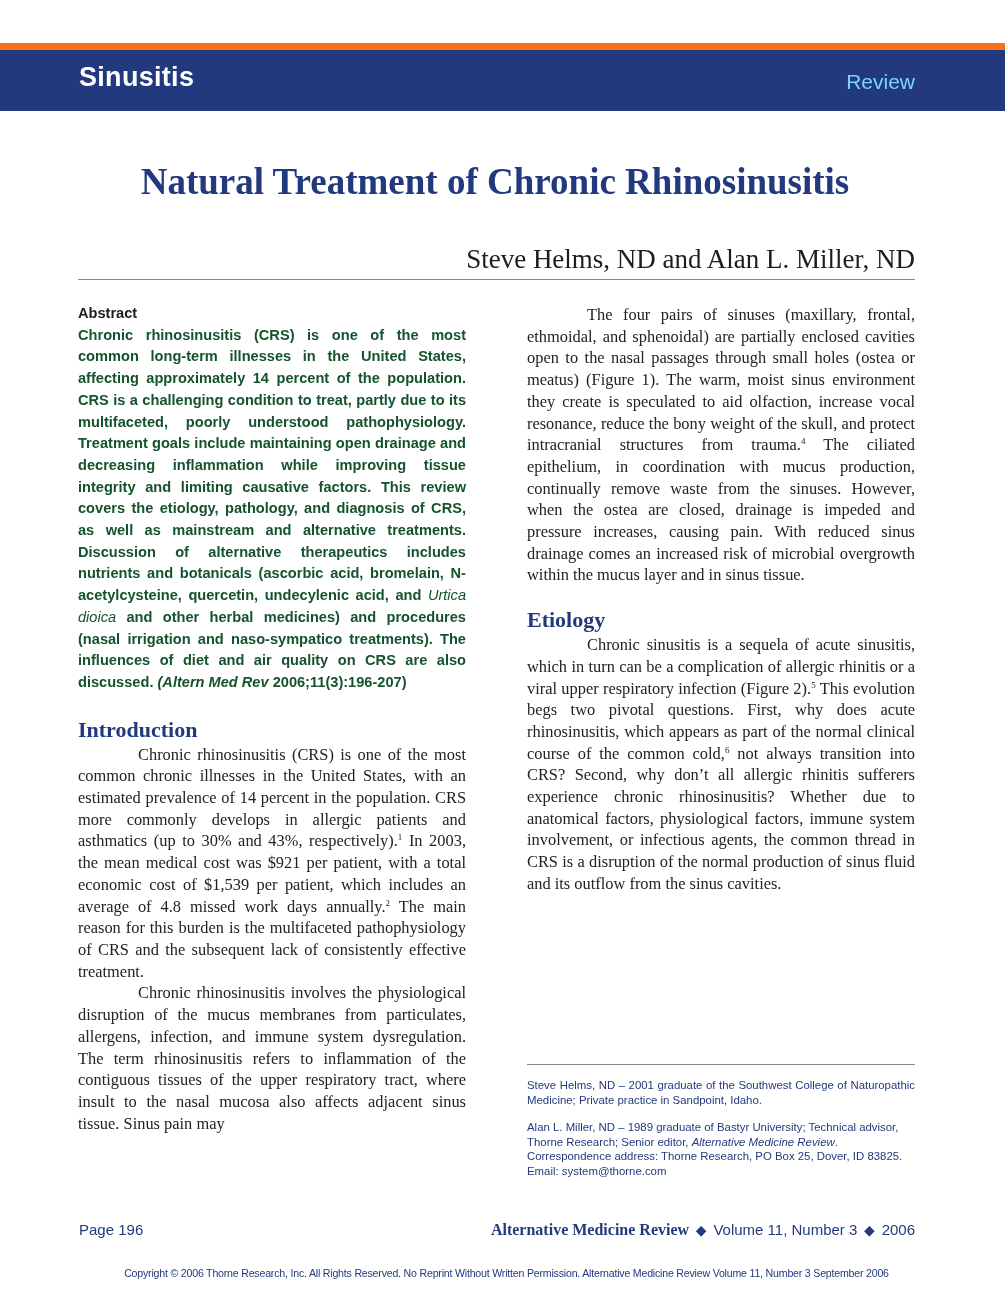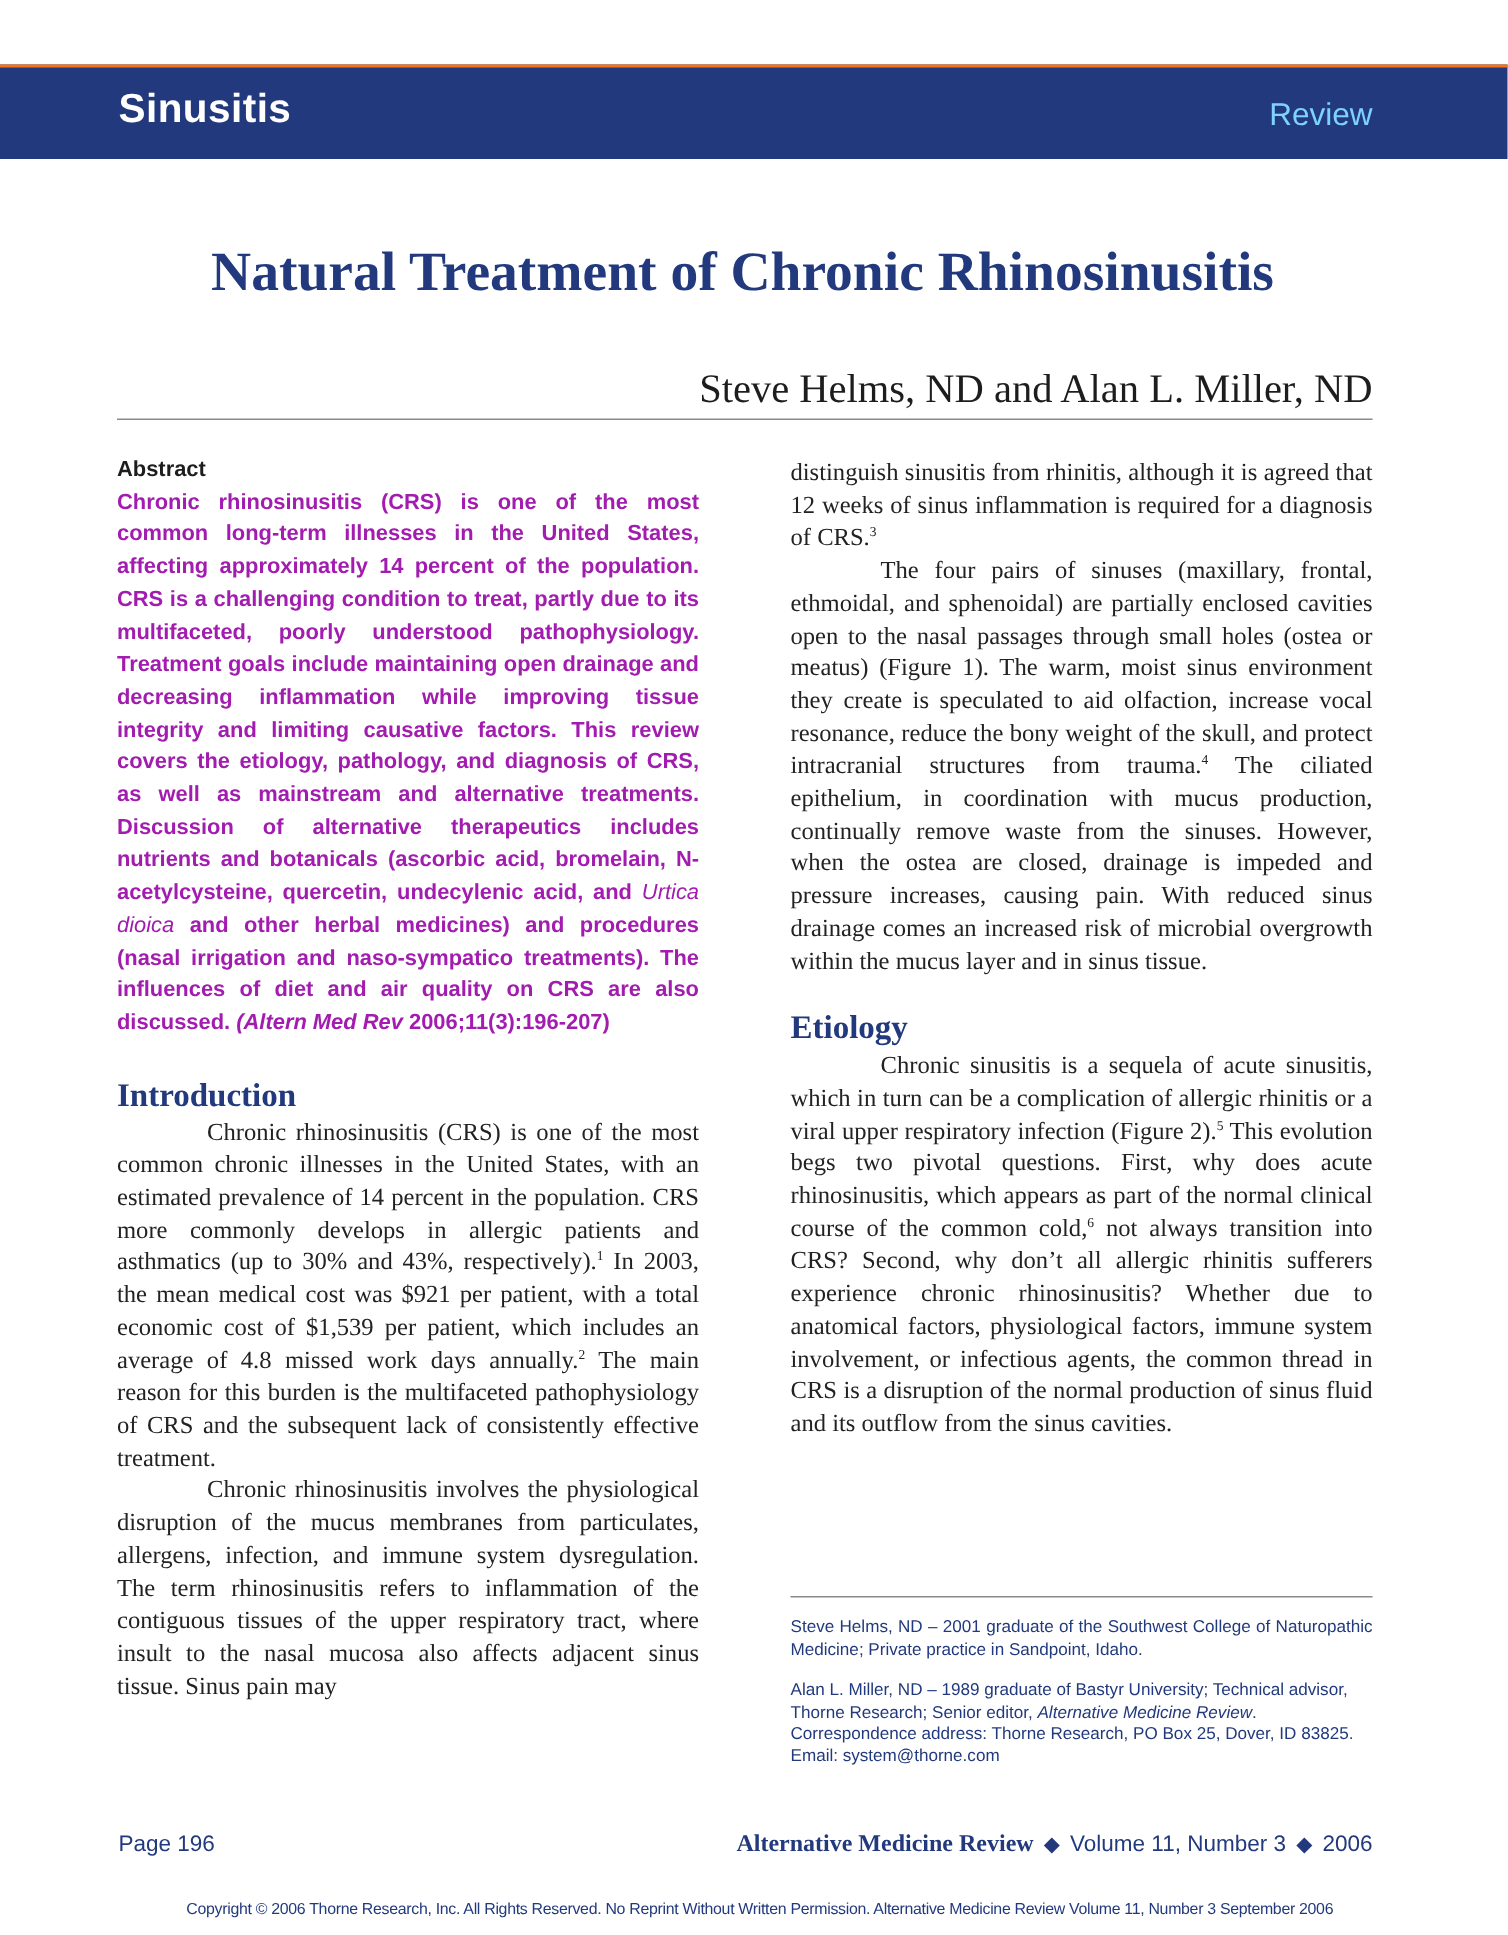--- a/index.html
+++ b/index.html
@@ -1,19 +1,19 @@
 <!DOCTYPE html>
 <html><head>
 <meta charset="utf-8">
 <style>
   html, body { margin: 0; padding: 0; background: #ffffff; }
   body { width: 1005px; height: 1290px; position: relative; overflow: hidden; }
   .banner {
     position: absolute; left: 0; top: 43px; width: 1005px; height: 61px;
-    background: #223a7d; border-top: 2px solid #f97316;
+    background: #223a7d; border-top: 7px solid #f97316;
   }
   .banner-section {
     position: absolute; left: 79px; top: 12px;
     font-family: "Liberation Sans", sans-serif; font-weight: bold;
     font-size: 27px; color: #ffffff; letter-spacing: 0.3px;
   }
   .banner-type {
     position: absolute; right: 90px; top: 20px;
     font-family: "Liberation Sans", sans-serif; font-size: 21px; color: #7dd3fc;
   }
@@ -31,21 +31,21 @@
   .col { position: absolute; width: 388px; }
   .col-left { left: 78px; top: 303px; }
   .col-right { left: 527px; top: 304px; }
 
   .abstract-label {
     font-family: "Liberation Sans", sans-serif; font-weight: bold; font-size: 14.6px;
     color: #1d1d1d; line-height: 21.7px;
   }
   .abstract {
     font-family: "Liberation Sans", sans-serif; font-weight: bold; font-size: 14.6px;
-    color: #a21caf; line-height: 21.7px; text-align: justify; margin: 0;
+    color: #14532d; line-height: 21.7px; text-align: justify; margin: 0;
   }
   .abstract i { font-weight: normal; }
   .abstract .cite-i { font-weight: bold; font-style: italic; }
 
   h2.section {
     font-family: "Liberation Serif", serif; font-weight: bold; font-size: 22px;
     color: #223a7d; margin: 0; line-height: 28px;
   }
   .body-text {
     font-family: "Liberation Serif", serif; font-size: 16.4px; color: #222222;
@@ -95,21 +95,20 @@
 <div class="col col-left">
   <div class="abstract-label">Abstract</div>
   <p class="abstract"><span>Chronic rhinosinusitis (CRS) is one of the most common long-term illnesses in the United States, affecting approximately 14 percent of the population. CRS is a challenging condition to treat, partly due to its multifaceted, poorly understood pathophysiology. Treatment goals include maintaining open drainage and decreasing inflammation while improving tissue integrity and limiting causative factors. This review covers the etiology, pathology, and diagnosis of CRS, as well as mainstream and alternative treatments. Discussion of alternative therapeutics includes nutrients and botanicals (ascorbic acid, bromelain, N-acetylcysteine, quercetin, undecylenic acid, and </span><i>Urtica dioica</i><span> and other herbal medicines) and procedures (nasal irrigation and naso-sympatico treatments). The influences of diet and air quality on CRS are also discussed. </span><span class="cite-i">(Altern Med Rev</span><span> 2006;11(3):196-207)</span></p>
 
   <h2 class="section" style="margin-top:22px;">Introduction</h2>
   <p class="body-text indent"><span>Chronic rhinosinusitis (CRS) is one of the most common chronic illnesses in the United States, with an estimated prevalence of 14 percent in the population. CRS more commonly develops in al­lergic patients and asthmatics (up to 30% and 43%, respectively).</span><sup>1</sup><span> In 2003, the mean medical cost was $921 per patient, with a total economic cost of $1,539 per patient, which includes an average of 4.8 missed work days annually.</span><sup>2</sup><span> The main reason for this burden is the multifaceted pathophysiology of CRS and the subsequent lack of consistently effective treatment.</span></p>
   <p class="body-text indent">Chronic rhinosinusitis involves the physi­ological disruption of the mucus membranes from particulates, allergens, infection, and immune sys­tem dysregulation. The term rhinosinusitis refers to inflammation of the contiguous tissues of the upper respiratory tract, where insult to the nasal mucosa also affects adjacent sinus tissue. Sinus pain may</p>
 </div>
 
 <div class="col col-right">
-  <p class="body-text"><span>distinguish sinusitis from rhinitis, although it is agreed that 12 weeks of sinus inflammation is required for a diagnosis of CRS.</span><sup>3</sup></p>
   <p class="body-text indent"><span>The four pairs of sinuses (maxillary, frontal, ethmoidal, and sphenoidal) are partially enclosed cavities open to the nasal passages through small holes (ostea or meatus) (Figure 1). The warm, moist sinus environment they create is speculated to aid olfaction, increase vocal resonance, reduce the bony weight of the skull, and protect intracranial struc­tures from trauma.</span><sup>4</sup><span> The ciliated epithelium, in coor­dination with mucus production, continually remove waste from the sinuses. However, when the ostea are closed, drainage is impeded and pressure increases, causing pain. With reduced sinus drainage comes an increased risk of microbial overgrowth within the mucus layer and in sinus tissue.</span></p>
 
   <h2 class="section" style="margin-top:20px;">Etiology</h2>
   <p class="body-text indent"><span>Chronic sinusitis is a sequela of acute sinus­itis, which in turn can be a complication of allergic rhinitis or a viral upper respiratory infection (Fig­ure 2).</span><sup>5</sup><span> This evolution begs two pivotal questions. First, why does acute rhinosinusitis, which appears as part of the normal clinical course of the common cold,</span><sup>6</sup><span> not always transition into CRS? Second, why don’t all allergic rhinitis sufferers experience chronic rhinosinusitis? Whether due to anatomical factors, physiological factors, immune system involvement, or infectious agents, the common thread in CRS is a disruption of the normal production of sinus fluid and its outflow from the sinus cavities.</span></p>
 </div>
 
 <div class="rule-foot"></div>
 <p class="affil affil1">Steve Helms, ND – 2001 graduate of the Southwest College of Naturopathic Medicine; Private practice in Sandpoint, Idaho.</p>
 <p class="affil affil2"><span>Alan L. Miller, ND – 1989 graduate of Bastyr University; Technical advisor, Thorne Research; Senior editor, </span><i>Alternative Medicine Review</i><span>.</span><br><span>Correspondence address: Thorne Research, PO Box 25, Dover, ID 83825.</span><br><span>Email: system@thorne.com</span></p>
 

